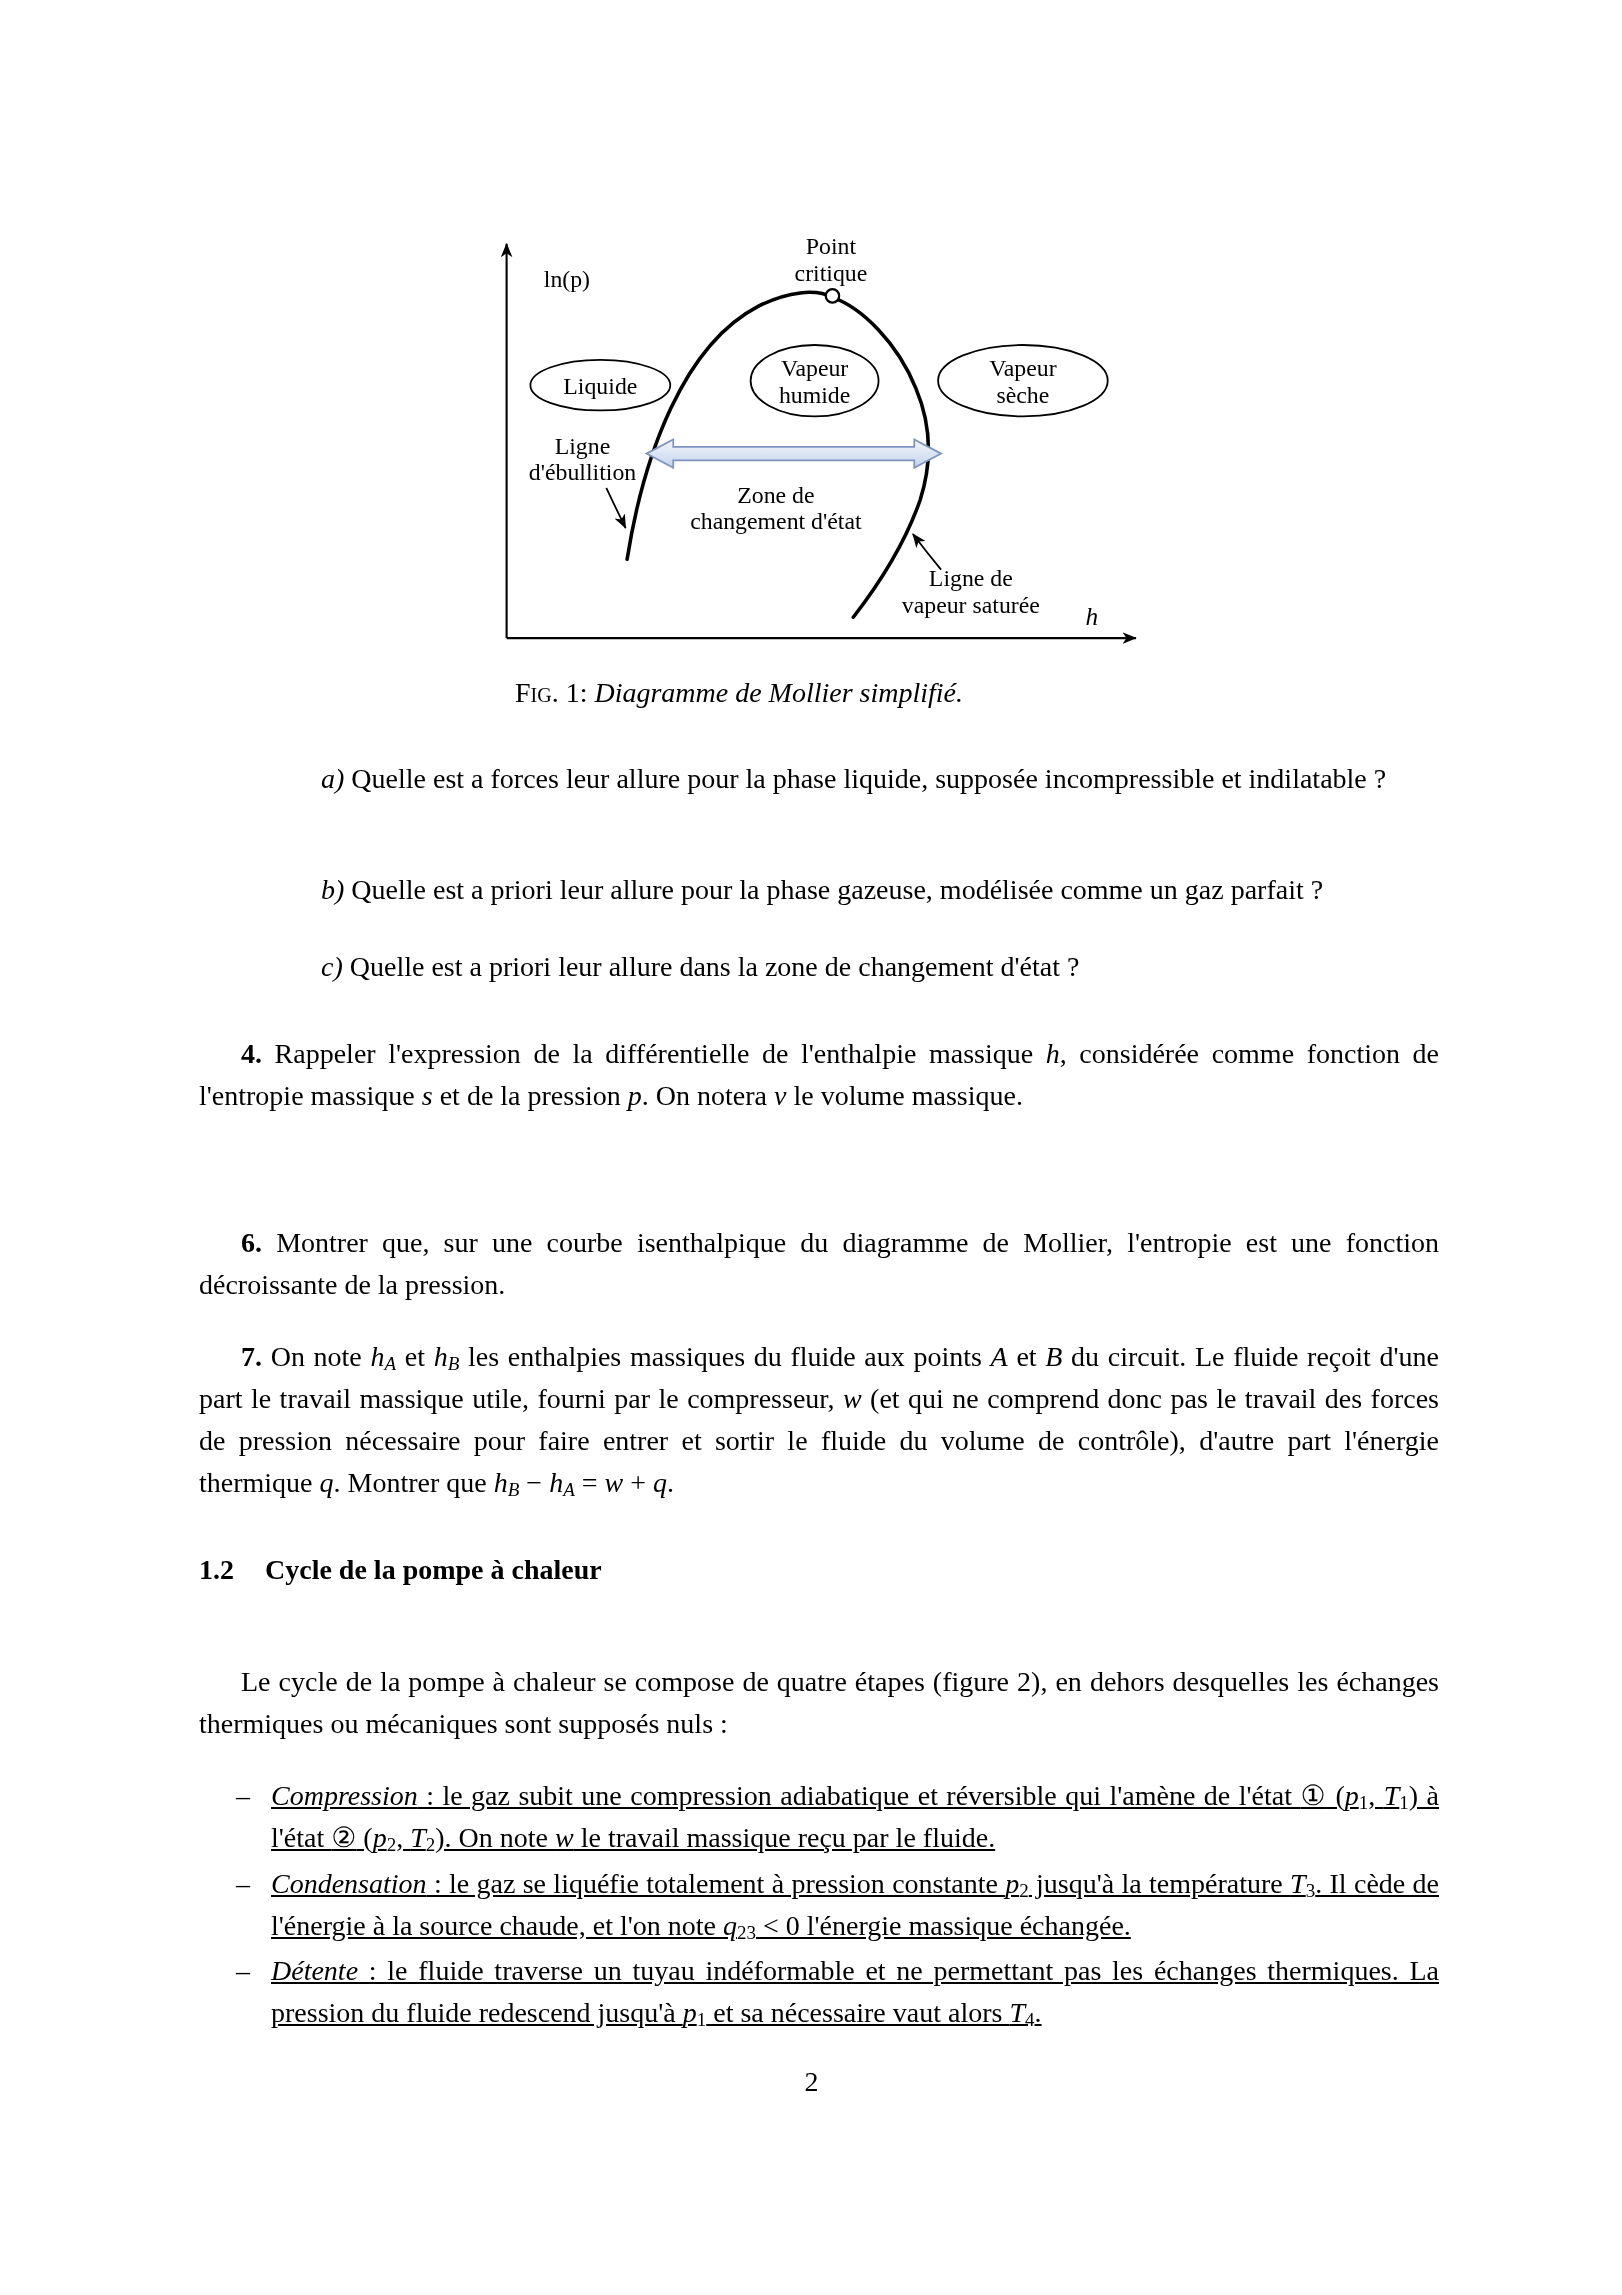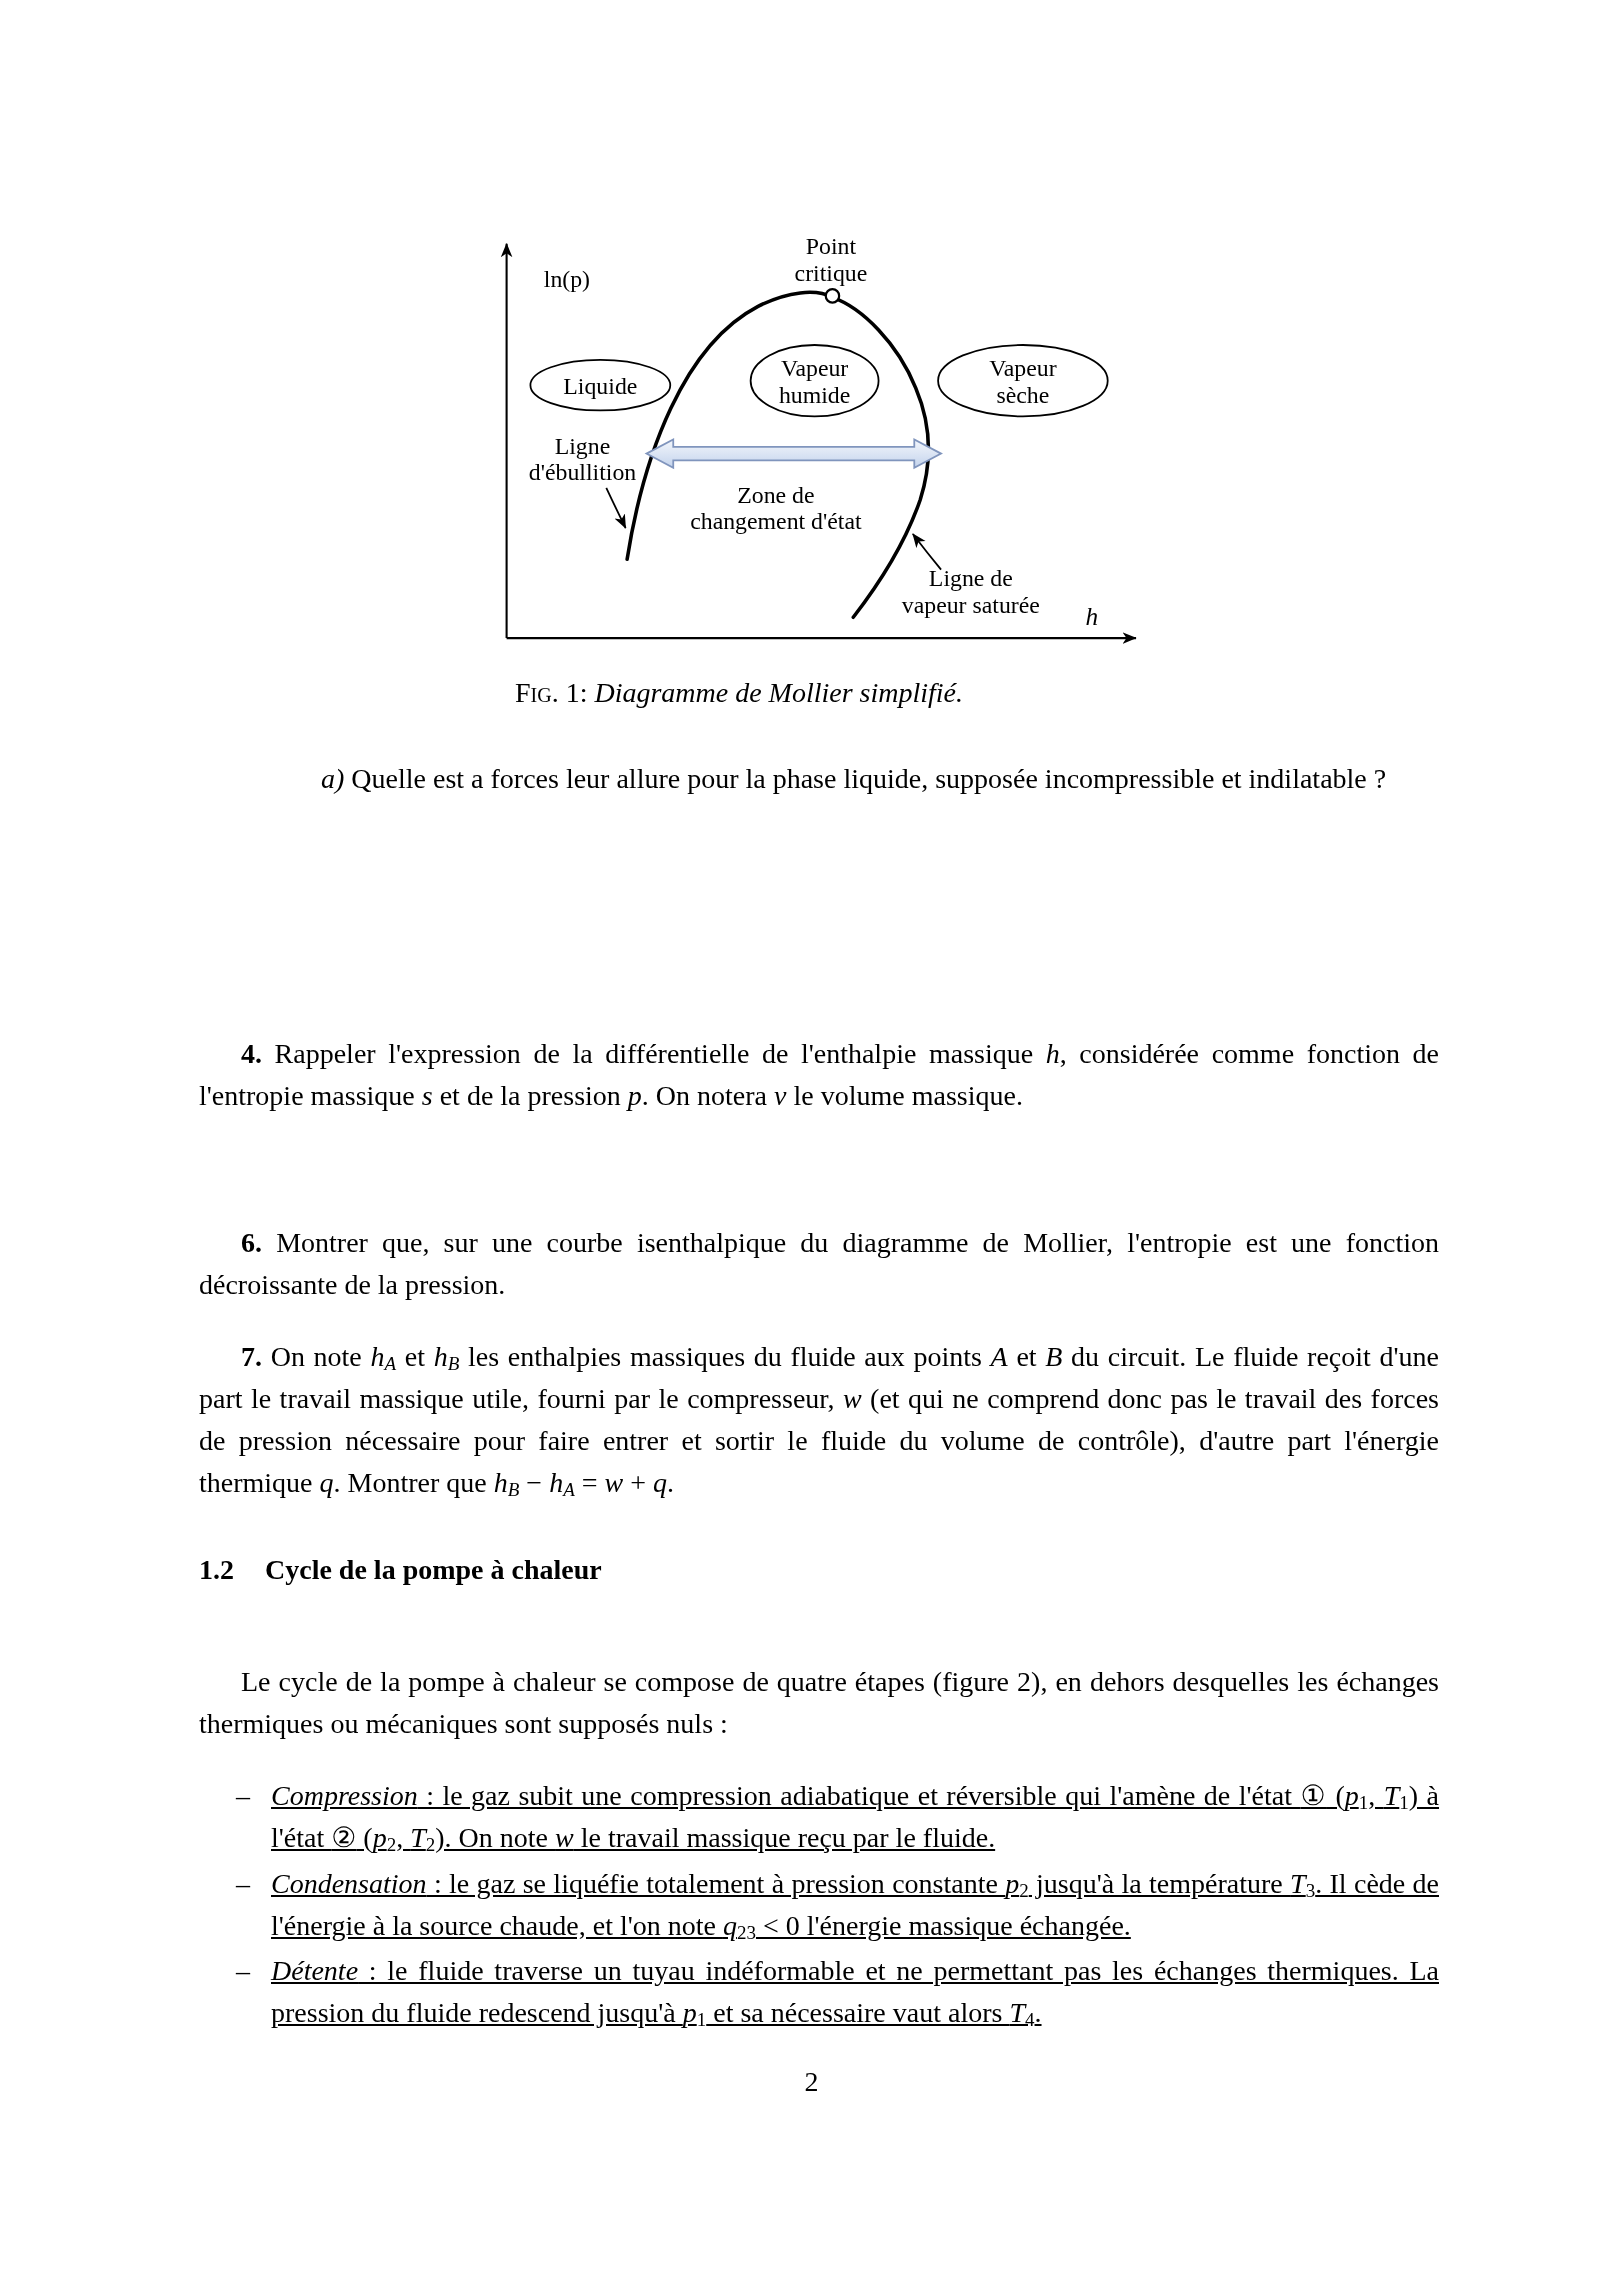--- a/index.html
+++ b/index.html
@@ -95,20 +95,22 @@
 
       <text x="317" y="246" class="ft tc">Ligne de</text>
       <text x="317" y="264" class="ft tc">vapeur saturée</text>
       <path d="M 297 235 Q 288 224 278 211" fill="none" stroke="#000" stroke-width="1.2" marker-end="url(#arr)"></path>
     </svg>
   </figure>
 
   <div class="caption" style="top:672px"><span class="rs-sc">Fig. 1:</span><span> </span><span class="rs-i">Diagramme de Mollier simplifié.</span></div>
 
   <div class="block just indent-abc" style="top:758px"><span class="rs-i">a)</span><span> Quelle est a forces leur allure pour la phase liquide, supposée incompressible et indilatable ?</span></div>
+  <div class="block indent-abc nowrap" style="top:869px"><span class="rs-i">b)</span><span> Quelle est a priori leur allure pour la phase gazeuse, modélisée comme un gaz parfait ?</span></div>
+  <div class="block indent-abc nowrap" style="top:946px"><span class="rs-i">c)</span><span> Quelle est a priori leur allure dans la zone de changement d'état ?</span></div>
 
   <div class="block just indent-par" style="top:1021px"><span class="rs-b">4.</span><span> Rappeler l'expression de la différentielle de l'enthalpie massique </span><span class="rs-i">h</span><span>, considérée comme fonction de l'entropie massique </span><span class="rs-i">s</span><span> et de la pression </span><span class="rs-i">p</span><span>. On notera </span><span class="rs-i">v</span><span> le volume massique.</span></div>
   <div class="block just indent-par" style="top:1210px"><span class="rs-b">6.</span><span> Montrer que, sur une courbe isenthalpique du diagramme de Mollier, l'entropie est une fonction décroissante de la pression.</span></div>
   <div class="block just indent-par" style="top:1324px"><span class="rs-b">7.</span><span> On note </span><span class="rs-i">h</span><span class="rs-i rs-sub">A</span><span> et </span><span class="rs-i">h</span><span class="rs-i rs-sub">B</span><span> les enthalpies massiques du fluide aux points </span><span class="rs-i">A</span><span> et </span><span class="rs-i">B</span><span> du circuit. Le fluide reçoit d'une part le travail massique utile, fourni par le compresseur, </span><span class="rs-i">w</span><span> (et qui ne comprend donc pas le travail des forces de pression nécessaire pour faire entrer et sortir le fluide du volume de contrôle), d'autre part l'énergie thermique </span><span class="rs-i">q</span><span>. Montrer que </span><span class="rs-i">h</span><span class="rs-i rs-sub">B</span><span> − </span><span class="rs-i">h</span><span class="rs-i rs-sub">A</span><span> = </span><span class="rs-i">w</span><span> + </span><span class="rs-i">q</span><span>.</span></div>
 
   <div class="heading" style="top:1550px">
     <span class="sec-num">1.2</span><span>Cycle de la pompe à chaleur</span>
   </div>
 
   <div class="block just indent-par" style="top:1649px"><span>Le cycle de la pompe à chaleur se compose de quatre étapes (figure 2), en dehors desquelles les échanges thermiques ou mécaniques sont supposés nuls :</span></div>

